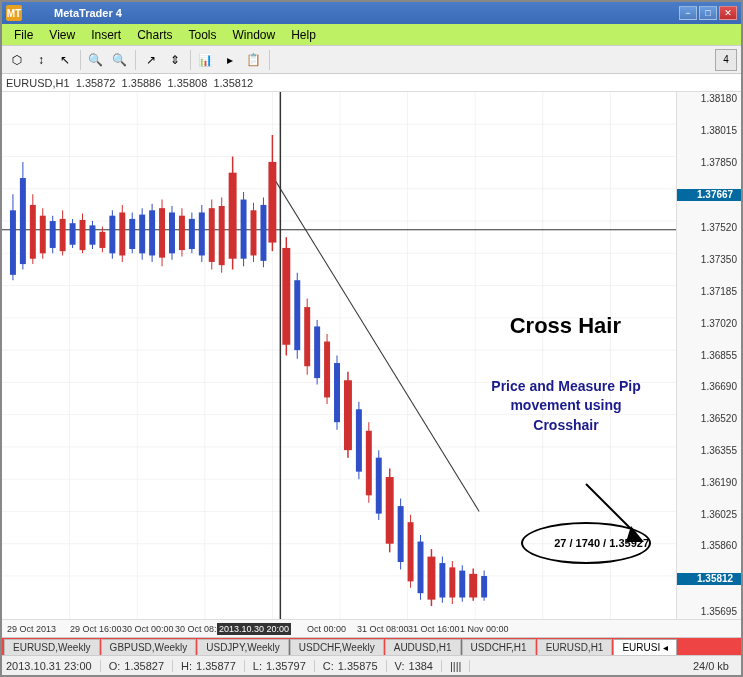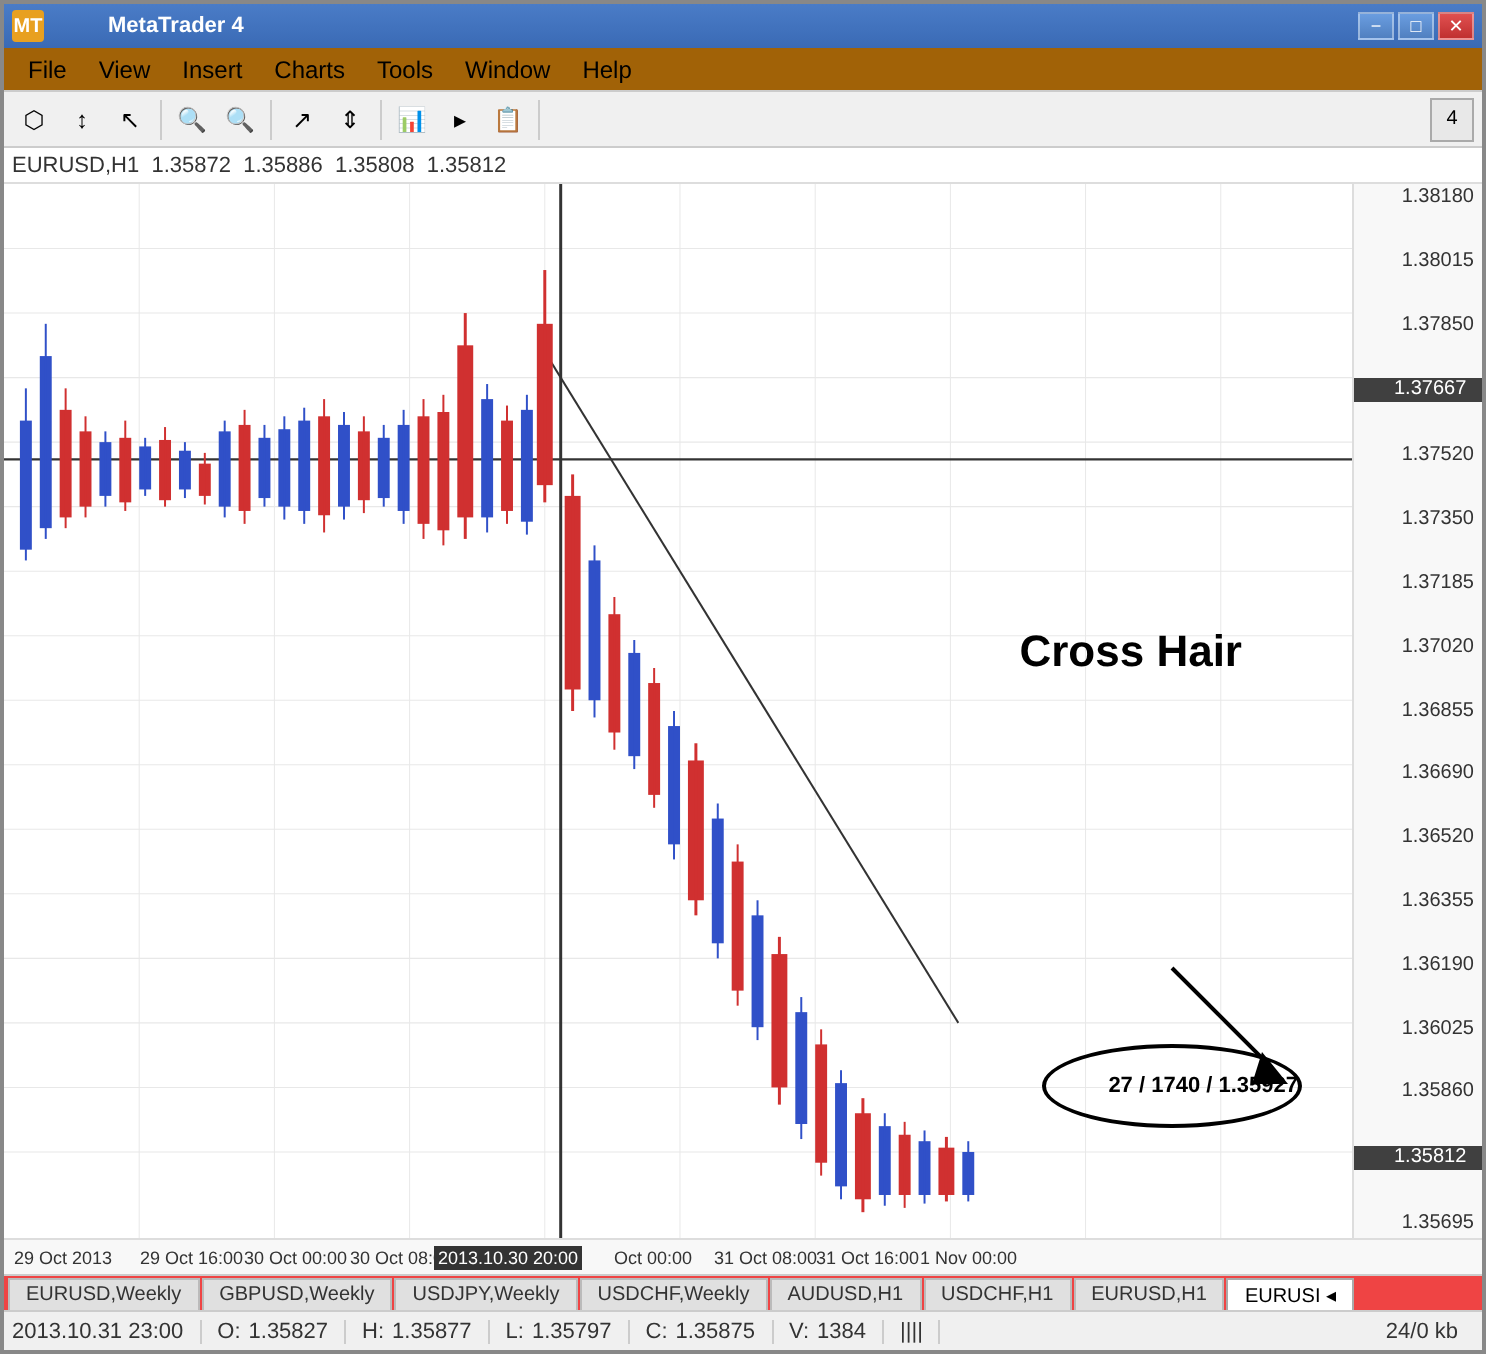--- a/index.html
+++ b/index.html
@@ -75,21 +75,21 @@
       color: white;
     }
 
     .title-btn.close {
       background: linear-gradient(to bottom, #e05050, #c03030);
     }
 
     
     .menu-bar {
       height: 22px;
-      background: #a16207;
+      background: #bef264;
       border-bottom: 1px solid #ccc;
       display: flex;
       align-items: center;
       padding: 0 4px;
     }
 
     .menu-item {
       padding: 2px 8px;
       cursor: pointer;
       font-size: 12px;
@@ -182,24 +182,24 @@
 
     .price-label {
       font-size: 10px;
       color: #333;
       text-align: right;
       padding-right: 4px;
       line-height: 1;
     }
 
     .price-label.current {
-      background: #404040;
+      background: #0369a1;
       color: white;
       padding: 1px 20px;
-      font-weight: normal;
+      font-weight: bold;
     }
 
     
     .annotation-crosshair {
       position: absolute;
       right: 120px;
       top: 42%;
       font-size: 22px;
       font-weight: bold;
       color: #000;
@@ -576,20 +576,23 @@
         <span class="price-label">1.36025</span>
         <span class="price-label">1.35860</span>
         <span class="price-label current">1.35812</span>
         <span class="price-label">1.35695</span>
       </div>
 
       <div class="annotation-crosshair">
         <span>Cross Hair</span>
       </div>
 
+      <div class="annotation-pip">
+        <span>Price and Measure Pip movement using Crosshair</span>
+      </div>
 
       <svg style="position:absolute;right:95px;bottom:55px;width:120px;height:80px;overflow:visible;">
         <line x1="60" y1="0" x2="110" y2="50" stroke="#000" stroke-width="2"></line>
         <polygon points="105,42 118,58 100,58" fill="#000"></polygon>
       </svg>
 
       <div class="annotation-circle">
         <span>27 / 1740 / 1.35927</span>
       </div>
     </div>

